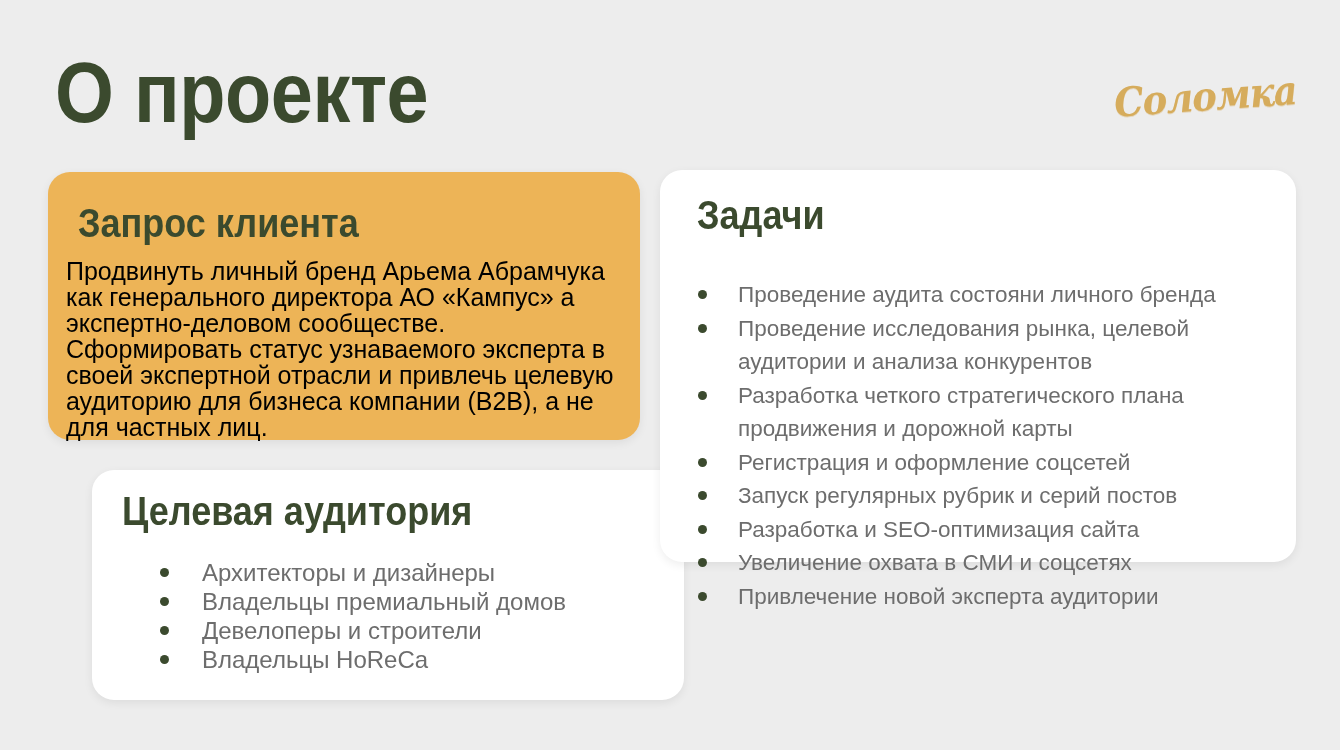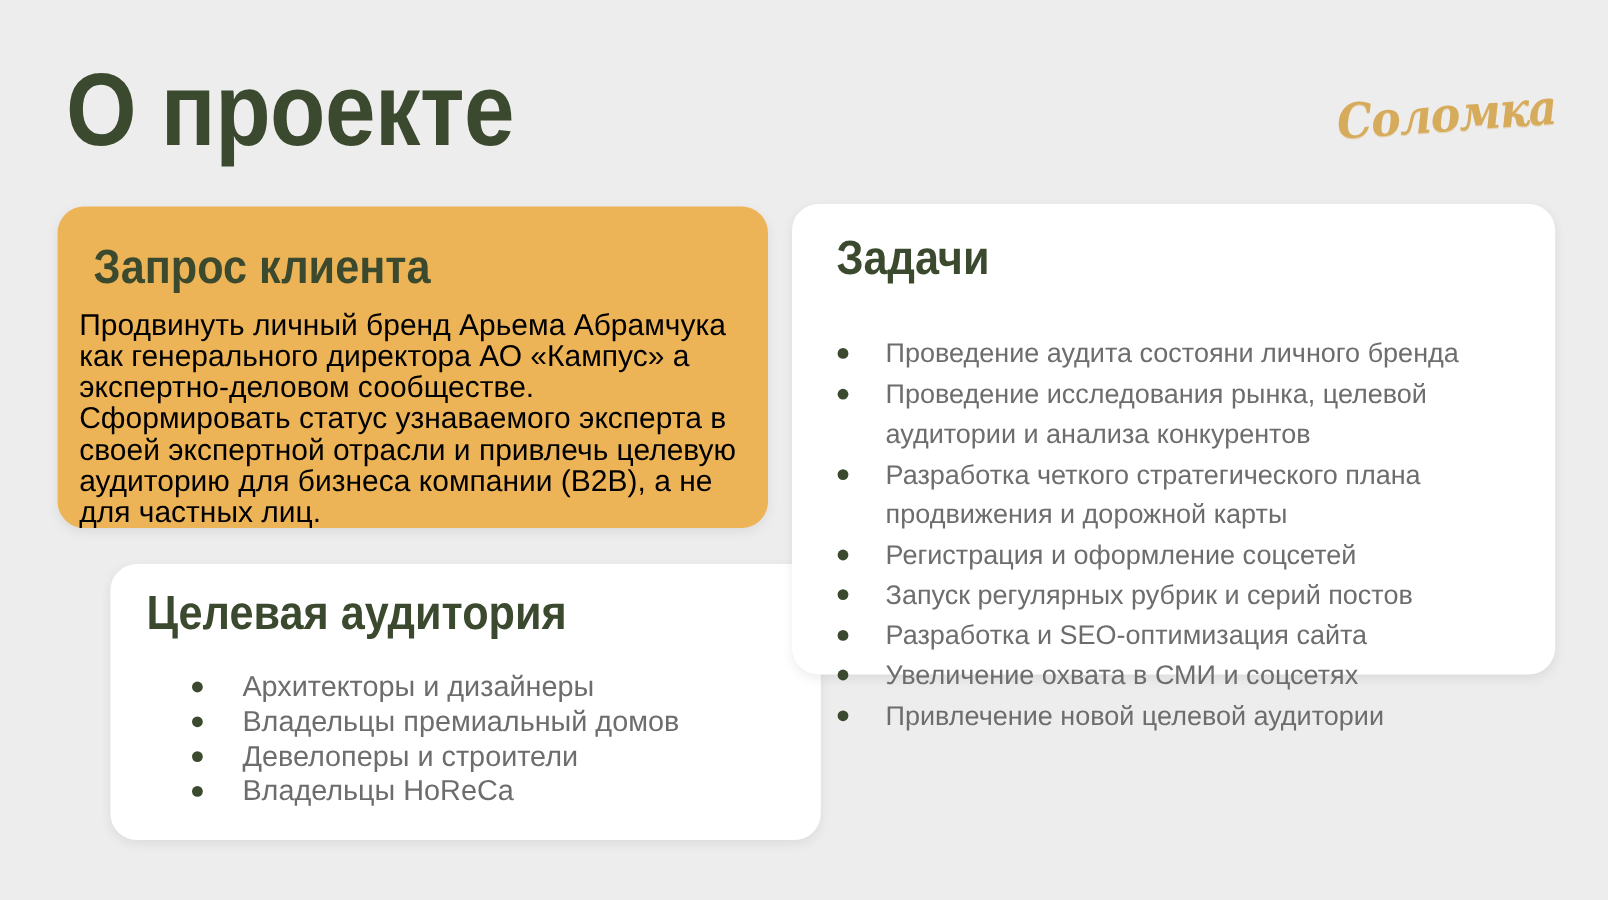--- a/index.html
+++ b/index.html
@@ -169,17 +169,17 @@
   <div class="card white" id="card-tasks">
     <h2 class="card-title">Задачи</h2>
     <ul class="bullet-list" id="tasks-list">
       <li>Проведение аудита состояни личного бренда</li>
       <li>Проведение исследования рынка, целевой аудитории и анализа конкурентов</li>
       <li>Разработка четкого стратегического плана продвижения и дорожной карты</li>
       <li>Регистрация и оформление соцсетей</li>
       <li>Запуск регулярных рубрик и серий постов</li>
       <li>Разработка и SEO-оптимизация сайта</li>
       <li>Увеличение охвата в СМИ и соцсетях</li>
-      <li>Привлечение новой целевой аудитории</li>
+      <li>Привлечение новой эксперта аудитории</li>
     </ul>
   </div>
 
 </div>
 
 </body></html>

